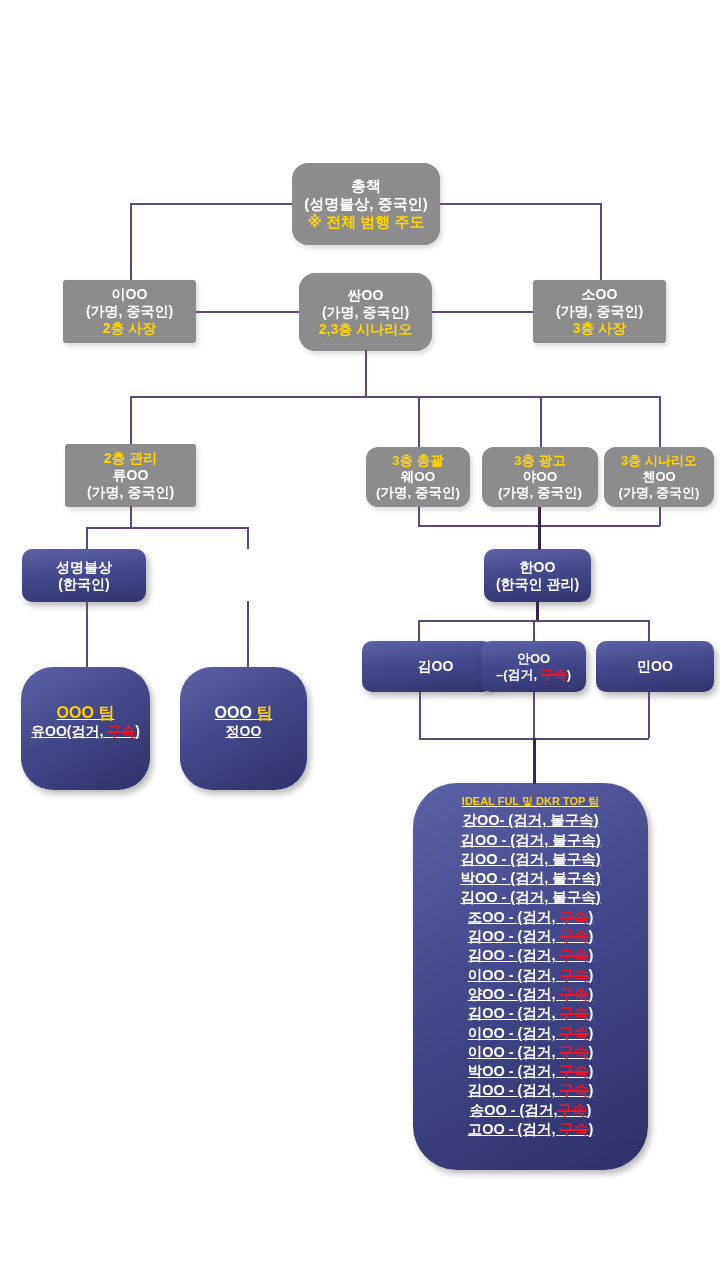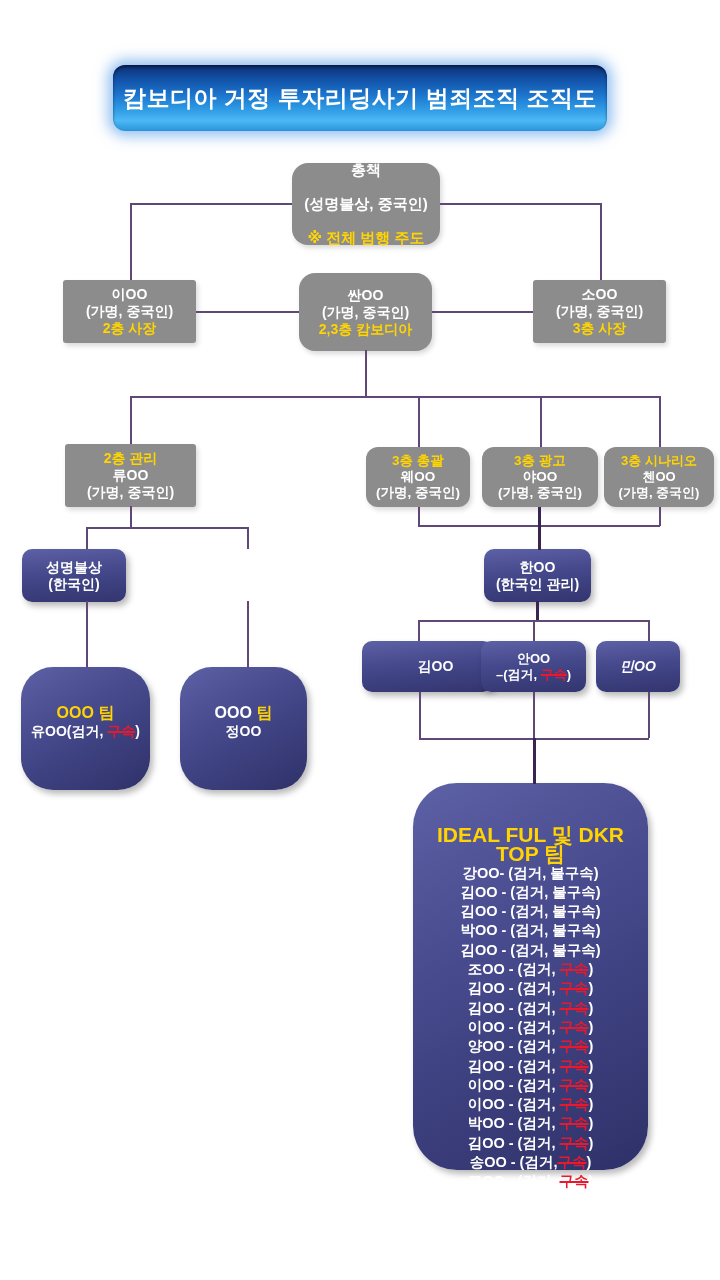--- a/index.html
+++ b/index.html
@@ -4,87 +4,84 @@
 <style>
   html,body{margin:0;padding:0;}
   body{font-family:"Liberation Sans","DejaVu Sans",sans-serif;}
   #stage{position:relative;width:720px;height:1280px;background:#ffffff;overflow:hidden;}
 
   .box{position:absolute;display:flex;flex-direction:column;justify-content:center;
        align-items:center;text-align:center;color:#fff;font-weight:bold;line-height:17px;}
   .gray{background:#8c8c8c;border-radius:3px;box-shadow:2px 3px 5px rgba(0,0,0,0.15);}
   .navy{background:linear-gradient(175deg,#5d61a5 0%,#45488b 45%,#32356e 100%);
         border-radius:10px;box-shadow:3px 4px 6px rgba(0,0,0,0.28);}
-  .biground{border-radius:32px;background:linear-gradient(150deg,#5d61a5 0%,#474a8d 40%,#2e3168 100%);}
+  .biground{border-radius:32px;background:linear-gradient(150deg,#5d61a5 0%,#474a8d 40%,#2e3168 100%);text-decoration:underline;}
 
   .yellow{color:#ffd400;}
   .red-strike{color:#e8192d;text-decoration:line-through;text-decoration-thickness:2px;}
 
   .ln{position:absolute;background:#5f4778;}
   .ln.dark{background:#3a2450;}
 
   #banner{position:absolute;left:113px;top:65px;width:494px;height:66px;border-radius:12px;
           display:flex;align-items:center;justify-content:center;
           background:linear-gradient(180deg,#0d2f74 0%,#1252a8 22%,#1c74cc 45%,#2f9ce6 68%,#4cb8f4 84%,#2a95dc 100%);
           box-shadow:0 0 14px 5px rgba(110,170,235,0.75), inset 0 2px 3px rgba(0,0,20,0.5);
           color:#fff;font-weight:bold;font-size:23px;letter-spacing:0.5px;}
 
-  #boss{left:292px;top:163px;width:148px;height:82px;font-size:15px;line-height:18px;border-radius:16px;gap:16px;}
+  #boss{left:292px;top:163px;width:148px;height:82px;font-size:15px;line-height:18px;border-radius:16px;}
   #lee{left:63px;top:280px;width:133px;height:63px;font-size:14px;}
   #ssan{left:299px;top:273px;width:133px;height:78px;font-size:14px;border-radius:16px;text-align:center;}
   #so{left:533px;top:280px;width:133px;height:63px;font-size:14px;}
 
   #f2mgr{left:65px;top:444px;width:131px;height:63px;font-size:14px;}
   #f3head{left:366px;top:447px;width:104px;height:60px;font-size:13.5px;line-height:16px;border-radius:12px;}
   #f3ad{left:482px;top:447px;width:116px;height:60px;font-size:13.5px;line-height:16px;border-radius:12px;}
   #f3scen{left:604px;top:447px;width:110px;height:60px;font-size:13px;line-height:16px;border-radius:12px;}
 
-  #unknown1{left:22px;top:549px;width:104px;height:53px;font-size:14px;}
+  #unknown1{left:22px;top:549px;width:124px;height:53px;font-size:14px;}
   #unknown2{left:182px;top:549px;width:130px;height:53px;font-size:14px;}
   #han{left:484px;top:549px;width:107px;height:53px;font-size:14px;}
 
   #kim{left:362px;top:641px;width:115px;height:51px;font-size:14px;padding-left:16px;}
   #ahn{left:481px;top:641px;width:105px;height:51px;font-size:13px;line-height:16px;}
-  #min{left:596px;top:641px;width:84px;height:51px;font-size:14px;font-style:italic;}
+  #min{left:596px;top:641px;width:118px;height:51px;font-size:14px;}
 
   #team1{left:21px;top:667px;width:129px;height:123px;font-size:14px;line-height:19px;justify-content:flex-start;padding-top:0;}
   #team1 .pad, #team2 .pad{margin-top:36px;}
   #team1 .team-title, #team2 .team-title{font-size:16px;}
   #team2{left:180px;top:667px;width:127px;height:123px;font-size:14px;line-height:19px;justify-content:flex-start;}
 
   #ideal{left:413px;top:783px;width:235px;height:378px;border-radius:44px;
          justify-content:flex-start;padding-top:9px;font-size:14.5px;line-height:19.3px;}
-  #ideal .hdr{font-size:21px;margin-top:33px;}
+  #ideal .hdr{font-size:11px;}
   .member-line{white-space:pre;}
 </style>
 </head>
 <body>
 
 <div id="stage">
 
-  <div id="banner">
-    <span>캄보디아 거정 투자리딩사기 범죄조직 조직도</span>
-  </div>
 
   <div class="box gray" id="boss">
     <div>총책</div>
     <div>(성명불상, 중국인)</div>
     <div class="yellow">※ 전체 범행 주도</div>
   </div>
 
   <div class="box gray" id="lee">
     <div>이OO</div>
     <div>(가명, 중국인)</div>
     <div class="yellow">2층 사장</div>
   </div>
 
   <div class="box gray" id="ssan">
     <div>싼OO</div>
     <div>(가명, 중국인)</div>
-    <div class="yellow">2,3층 캄보디아</div>
+    <div class="yellow">2,3층 시나리오</div>
   </div>
 
   <div class="box gray" id="so">
     <div>소OO</div>
     <div>(가명, 중국인)</div>
     <div class="yellow">3층 사장</div>
   </div>
 
   <div class="box gray" id="f2mgr">
     <div class="yellow">2층 관리</div>

